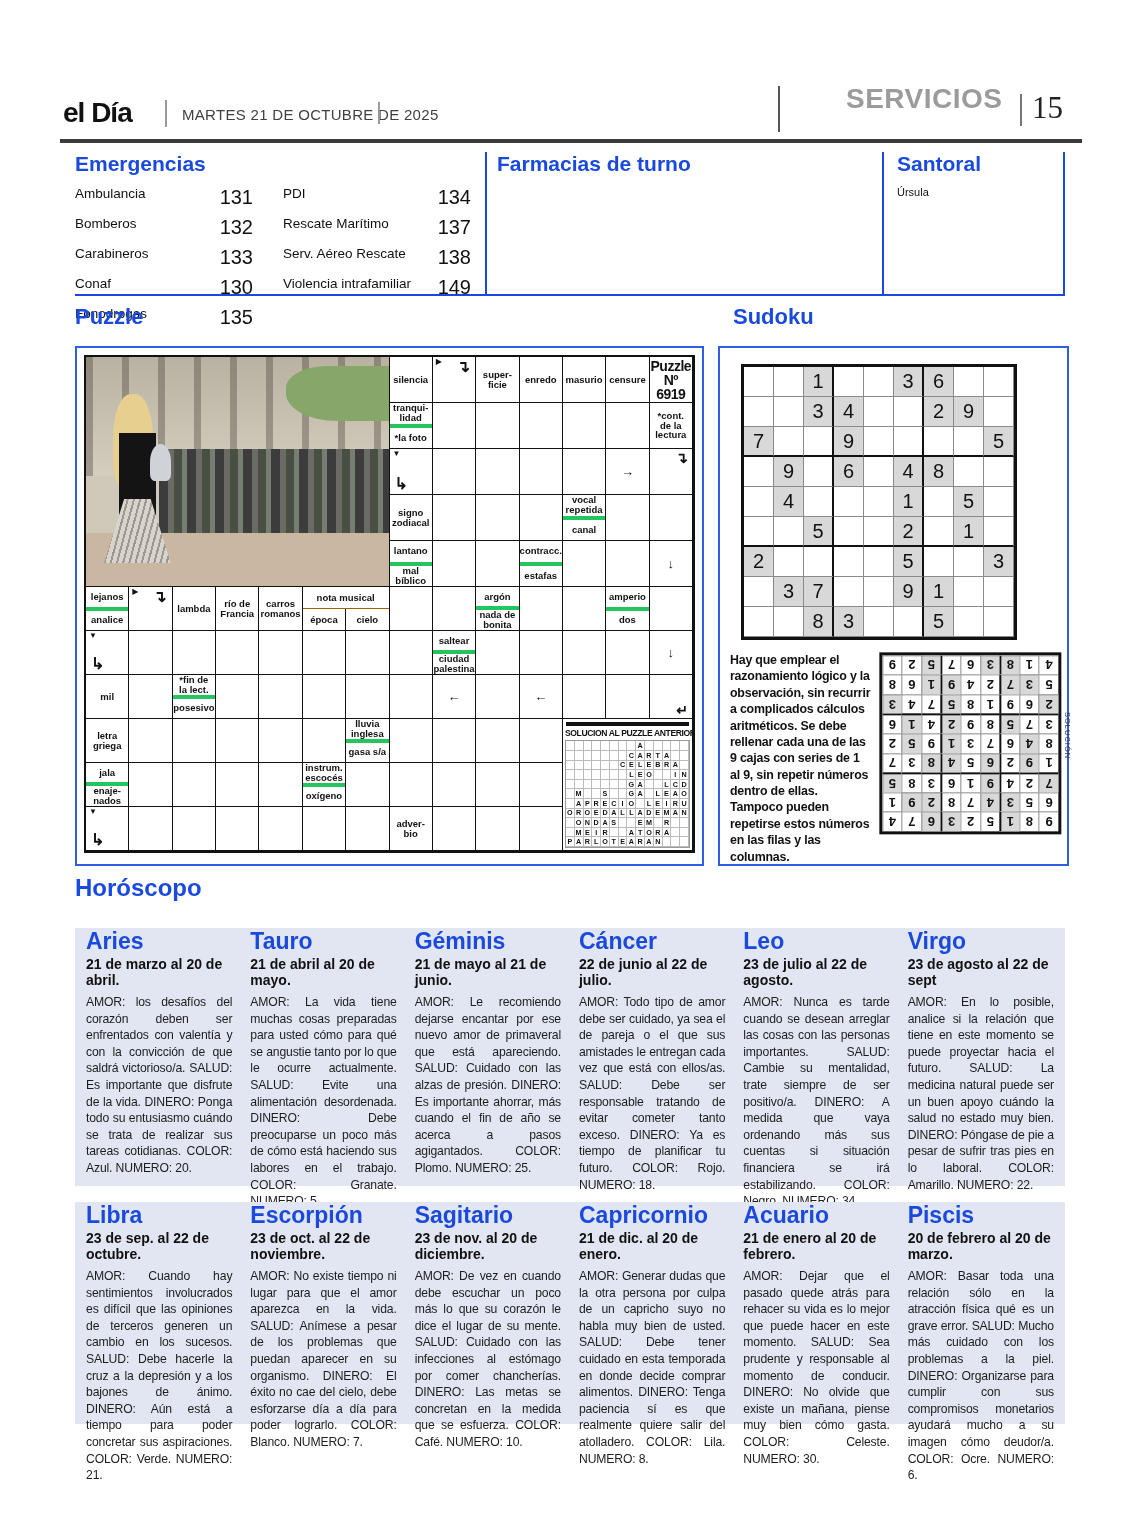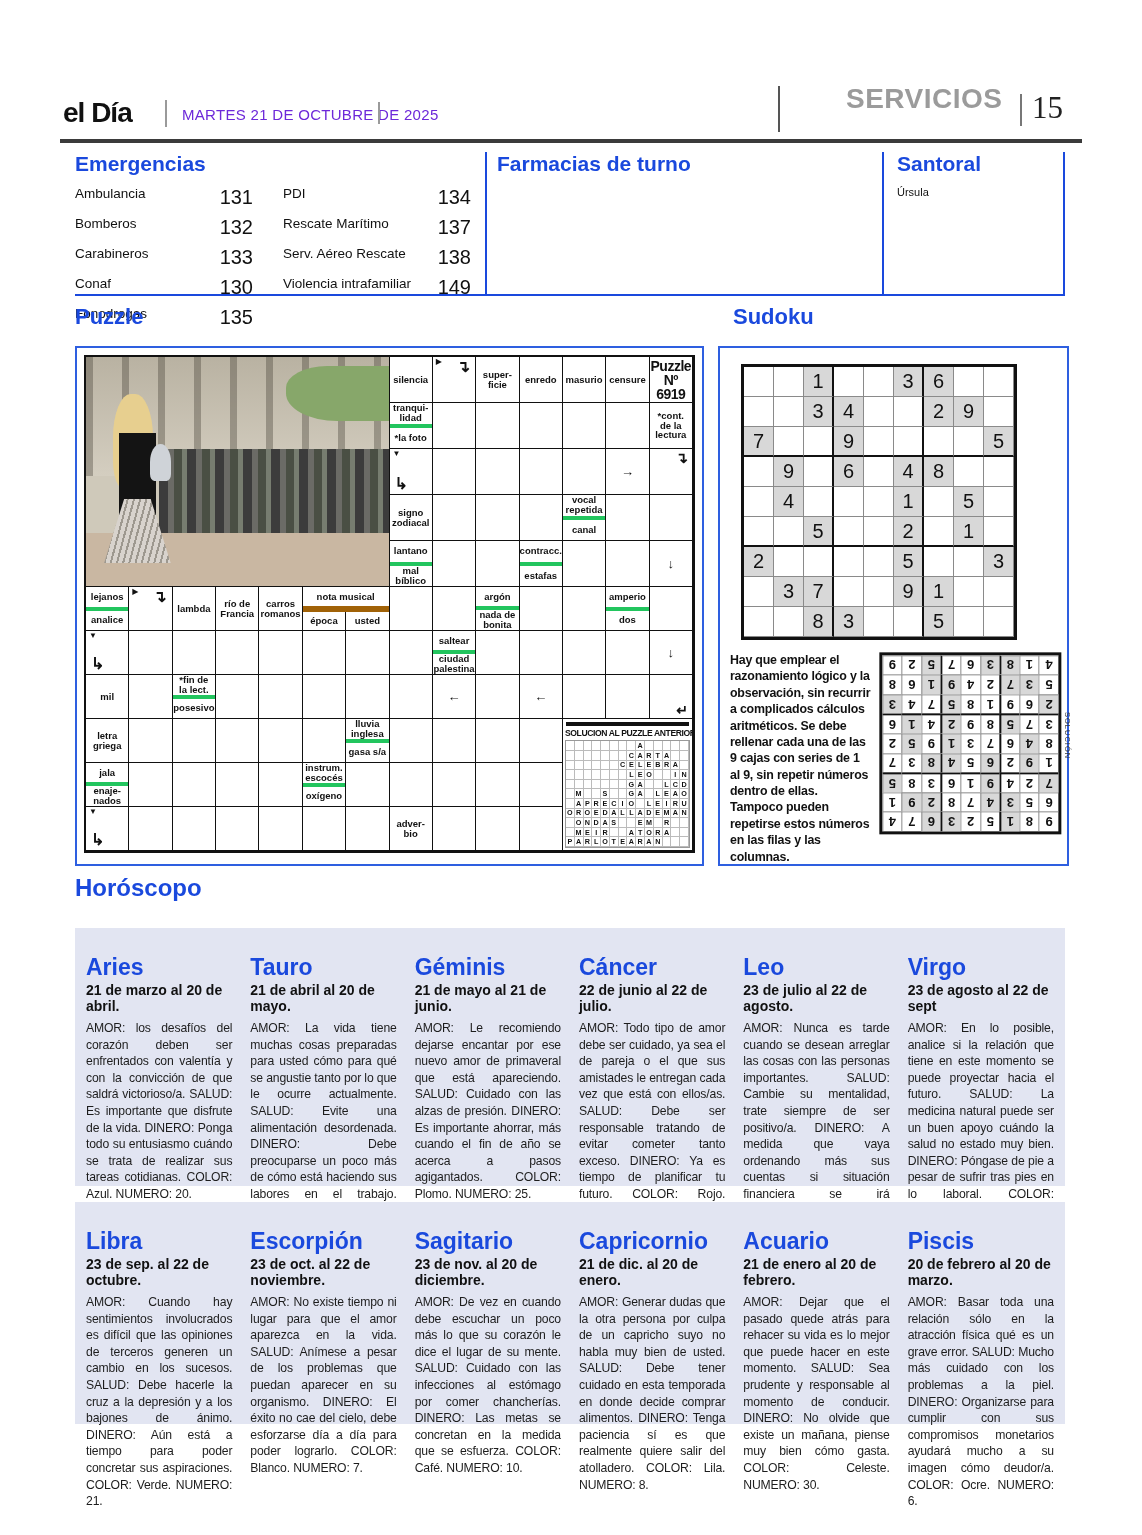--- a/index.html
+++ b/index.html
@@ -2,21 +2,21 @@
 <html><head>
 <meta charset="utf-8">
 <style>
   html,body{margin:0;padding:0;background:#fff;}
   .page{position:relative;width:1142px;height:1535px;background:#fff;
         font-family:"Liberation Sans",sans-serif;color:#111;overflow:hidden;}
 
   
   .brand{position:absolute;left:63px;top:97px;font-size:28px;font-weight:bold;letter-spacing:-1px;}
   .hsep{position:absolute;width:2px;background:#9a9a9a;}
-  .hdate{position:absolute;left:182px;top:106px;font-size:15px;color:#6d28d9;letter-spacing:.3px;}
+  .hdate{position:absolute;left:182px;top:106px;font-size:15px;color:#404040;letter-spacing:.3px;}
   .hvline{position:absolute;left:778px;top:86px;width:2px;height:46px;background:#555;}
   .hsection{position:absolute;left:846px;top:83px;font-size:28px;font-weight:bold;color:#9b9b9b;letter-spacing:.5px;}
   .hpage{position:absolute;left:1032px;top:90px;font-size:31px;font-family:"Liberation Serif",serif;color:#222;}
   .hrule{position:absolute;left:60px;top:139px;width:1022px;height:4px;background:#3b3b3b;}
 
   
   .sec-title{font-size:21px;font-weight:bold;color:#1a49dd;margin:0 0 10px 0;}
   .info{position:absolute;top:152px;}
   .vblue{position:absolute;width:2px;background:#1a49dd;top:152px;height:142px;}
   .hblue{position:absolute;left:75px;top:294px;width:990px;height:2px;background:#1a49dd;}
@@ -45,21 +45,21 @@
   .cw-cell{border-right:1px solid #111;border-bottom:1px solid #111;position:relative;
            display:flex;align-items:center;justify-content:center;overflow:hidden;background:#fff;}
   .cw-clue{font-size:9.5px;font-weight:bold;line-height:1.05;text-align:center;white-space:pre-line;}
   .cw-split{flex-direction:column;align-items:stretch;padding:0;}
   .cw-split > div{flex:1;display:flex;align-items:center;justify-content:center;
       font-size:9.5px;font-weight:bold;line-height:1.05;text-align:center;white-space:pre-line;}
   .cw-split > div:first-child{border-bottom:4px solid #22c55e;}
   .cw-title{font-size:14px;font-weight:bold;line-height:1;text-align:center;white-space:pre-line;letter-spacing:-.5px;}
   .cw-nm{flex-direction:column;align-items:stretch;}
   .cw-nm .nm-top{flex:1;display:flex;align-items:center;justify-content:center;
-      font-size:9.5px;font-weight:bold;border-bottom:6px solid #a16207;}
+      font-size:9.5px;font-weight:bold;border-bottom:1px solid #a16207;}
   .cw-nm .nm-bot{flex:1;display:flex;}
   .cw-nm .nm-bot span{flex:1;display:flex;align-items:center;justify-content:center;
       font-size:9.5px;font-weight:bold;}
   .cw-nm .nm-bot span:first-child{border-right:1px solid #111;}
   .arr{position:absolute;color:#111;line-height:1;}
   .a-corner-tl{top:1px;left:3px;font-size:8px;}
   .a-sr{top:2px;right:5px;font-size:16px;font-weight:bold;}
   .a-sd{bottom:2px;left:5px;font-size:16px;font-weight:bold;}
   .a-r{font-size:13px;font-weight:bold;}
   .a-d{font-size:13px;font-weight:bold;}
@@ -107,21 +107,21 @@
   .su-sol-wrap{position:relative;}
   .su-sol-grid{display:grid;grid-template-columns:repeat(9,19.6px);grid-auto-rows:19.6px;
      border:3px solid #111;background:#fff;transform:rotate(180deg);}
   .su-sol-grid .su-cell{font-size:13px;font-weight:bold;}
   .su-sol-label{position:absolute;right:-11px;top:60px;writing-mode:vertical-rl;
      font-size:7.5px;color:#333;letter-spacing:1px;}
 
   
   .hor-h{position:absolute;left:75px;top:874px;}
   .sec-title3{font-size:24px;font-weight:bold;color:#1a49dd;}
-  .band{position:absolute;left:75px;width:990px;background:#e2e5f2;display:flex;padding:26px 8px;box-sizing:border-box;gap:12px;justify-content:space-between;}
+  .band{position:absolute;left:75px;width:990px;background:#e2e5f2;display:flex;padding:0 8px;box-sizing:border-box;gap:12px;justify-content:space-between;}
   .band1{top:928px;height:258px;}
   .band2{top:1202px;height:222px;}
   .sign{flex:1;min-width:0;padding:2px 3px;}
   .sign-name{font-size:23px;font-weight:bold;color:#1a49dd;line-height:1;}
   .sign-date{font-size:14px;font-weight:bold;color:#111;margin:3px 0 6px 0;}
   .sign-body{font-size:12.2px;line-height:1.36;color:#1d1d1d;text-align:justify;letter-spacing:-.15px;}
 </style>
 </head>
 <body>
 
@@ -288,21 +288,21 @@
         </div>
         <div class="cw-cell cw-clue">lambda</div>
         <div class="cw-cell cw-clue">río de
 Francia</div>
         <div class="cw-cell cw-clue">carros
 romanos</div>
         <div class="cw-cell cw-nm" style="grid-column: span 2;">
           <div class="nm-top">nota musical</div>
           <div class="nm-bot">
             <span>época</span>
-            <span>usted</span>
+            <span>cielo</span>
           </div>
         </div>
         <div class="cw-cell cw-empty"></div>
         <div class="cw-cell cw-empty"></div>
         <div class="cw-cell cw-split">
           <div>argón</div>
           <div>nada de
 bonita</div>
         </div>
         <div class="cw-cell cw-empty"></div>

